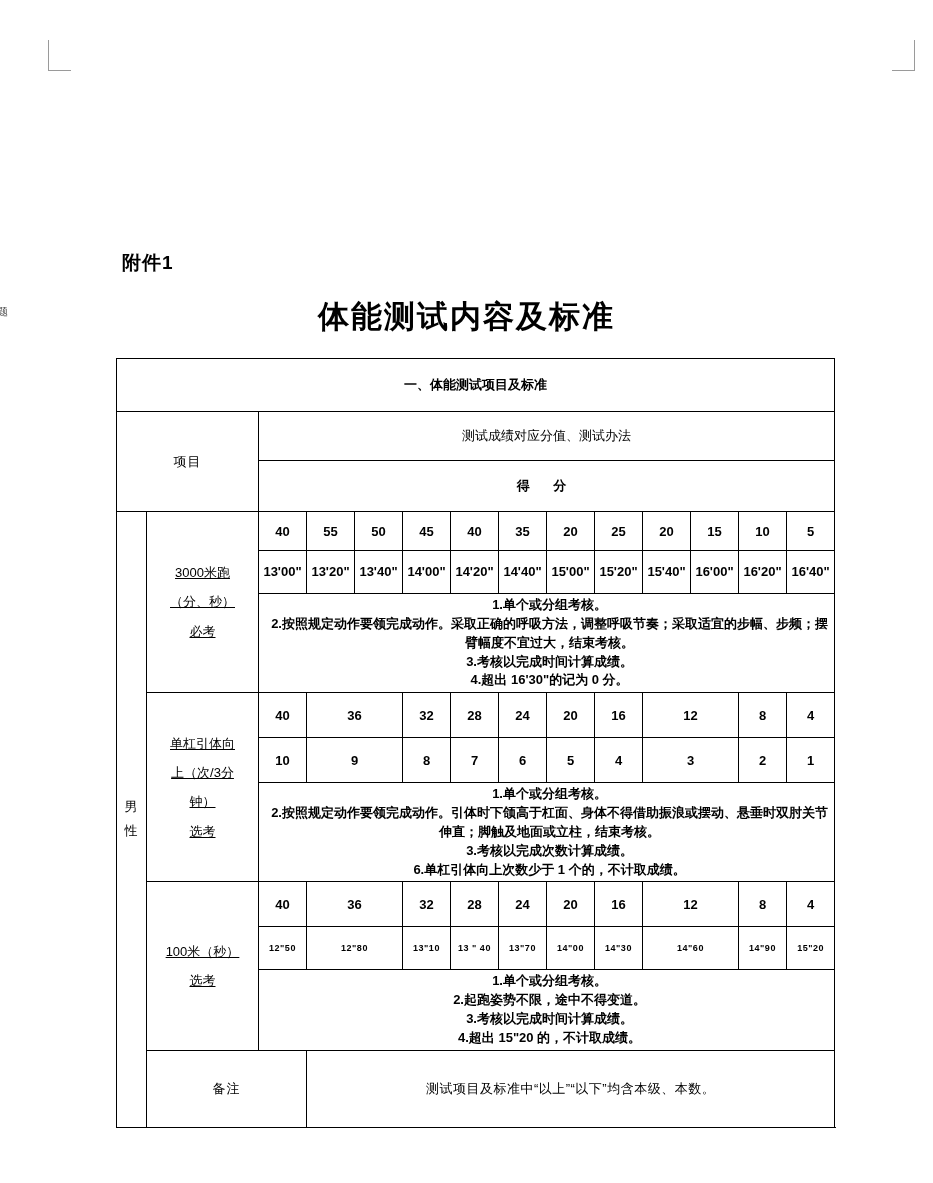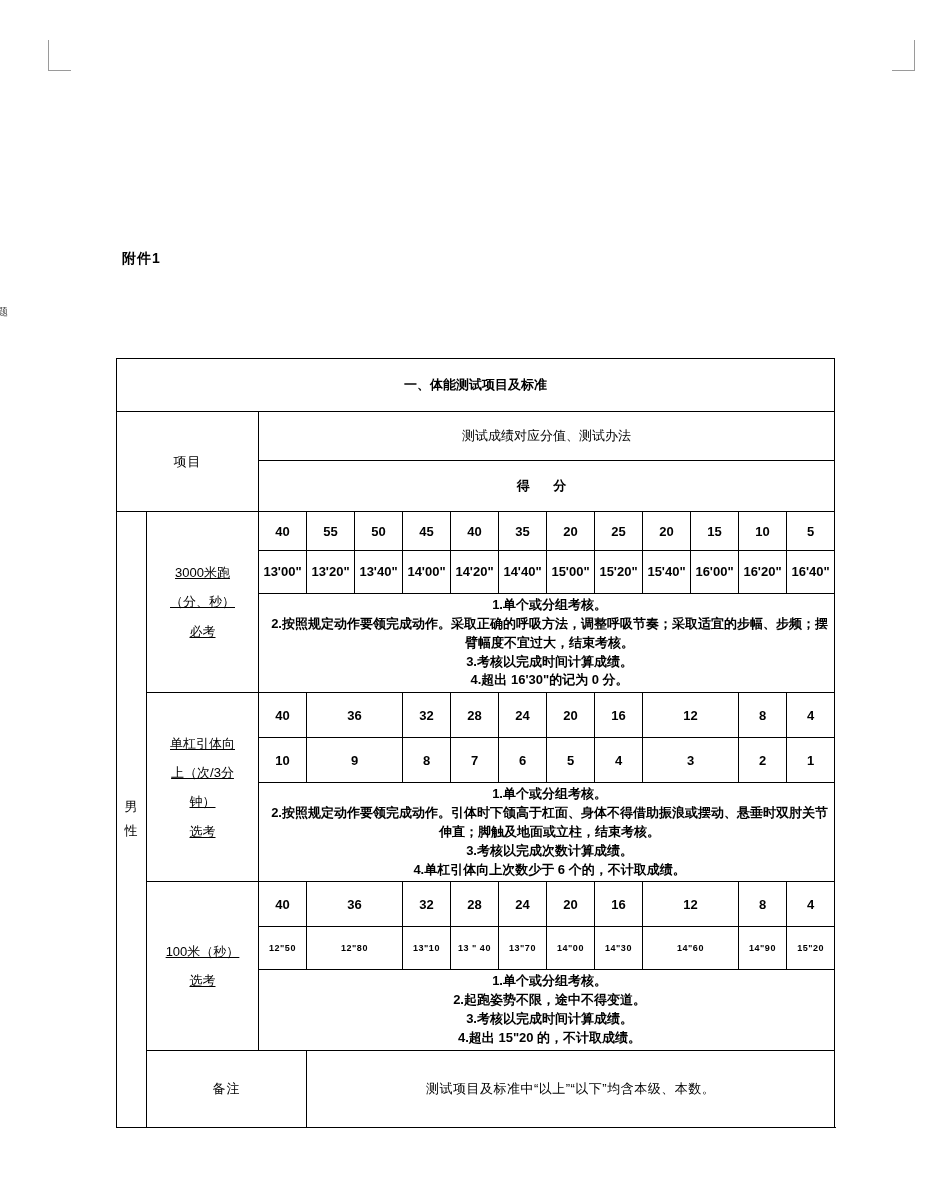--- a/index.html
+++ b/index.html
@@ -37,21 +37,21 @@
     top: 305px;
     font-size: 10px;
     color: #444;
     letter-spacing: 0;
   }
 
   .attach-label {
     position: absolute;
     left: 122px;
     top: 250px;
-    font-size: 14px;
+    font-size: 19px;
     font-weight: bold;
     letter-spacing: 1px;
   }
 
   .doc-title {
     position: absolute;
     left: 0;
     right: 0;
     top: 296px;
     text-align: center;
@@ -148,20 +148,21 @@
 
 <div class="page">
 
   <div class="crop tl"></div>
   <div class="crop tr"></div>
 
   <div class="left-tab">题</div>
 
   <div class="attach-label">附件1</div>
 
+  <div class="doc-title">体能测试内容及标准</div>
 
   <table class="main">
     <colgroup>
       <col style="width:30px">
       <col style="width:112px">
       <col style="width:48px">
         <col style="width:48px">
         <col style="width:48px">
       <col style="width:48px">
         <col style="width:48px">
@@ -258,21 +259,21 @@
       <td class="pullup-cell" colspan="1">4</td>
       <td class="pullup-cell" colspan="2">3</td>
       <td class="pullup-cell" colspan="1">2</td>
       <td class="pullup-cell" colspan="1">1</td>
     </tr>
     <tr>
       <td colspan="12" class="notes">
         <div class="ind">1.单个或分组考核。</div>
         <div class="ind">2.按照规定动作要领完成动作。引体时下颌高于杠面、身体不得借助振浪或摆动、悬垂时双肘关节伸直；脚触及地面或立柱，结束考核。</div>
         <div class="ind">3.考核以完成次数计算成绩。</div>
-        <div class="ind">4.单杠引体向上次数少于 6 个的，不计取成绩。</div>
+        <div class="ind">6.单杠引体向上次数少于 1 个的，不计取成绩。</div>
       </td>
     </tr>
 
     <tr>
       <td rowspan="3" class="item-cell">
         <div>100米（秒）</div>
         <div>选考</div>
       </td>
       <td class="pullup-cell" colspan="1">40</td>
       <td class="pullup-cell" colspan="2">36</td>

